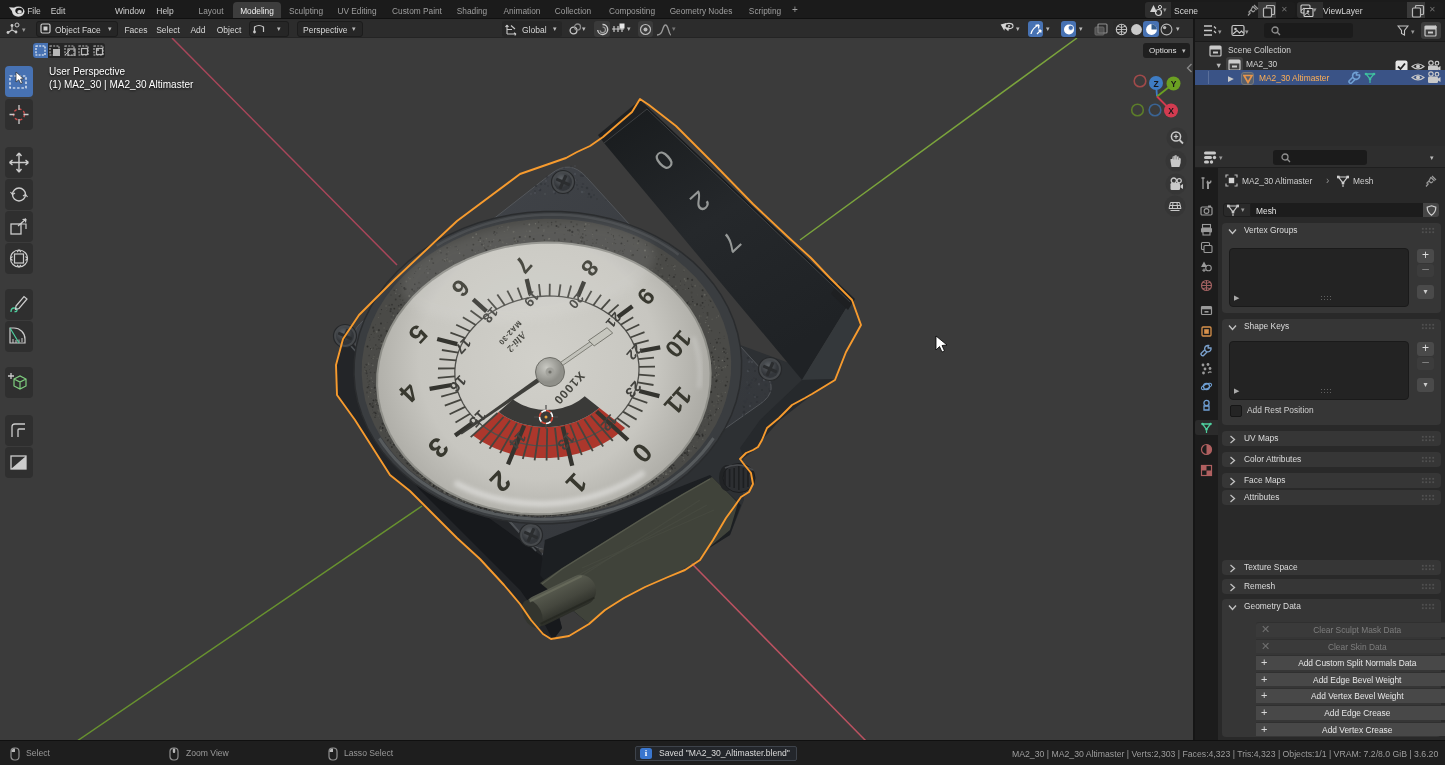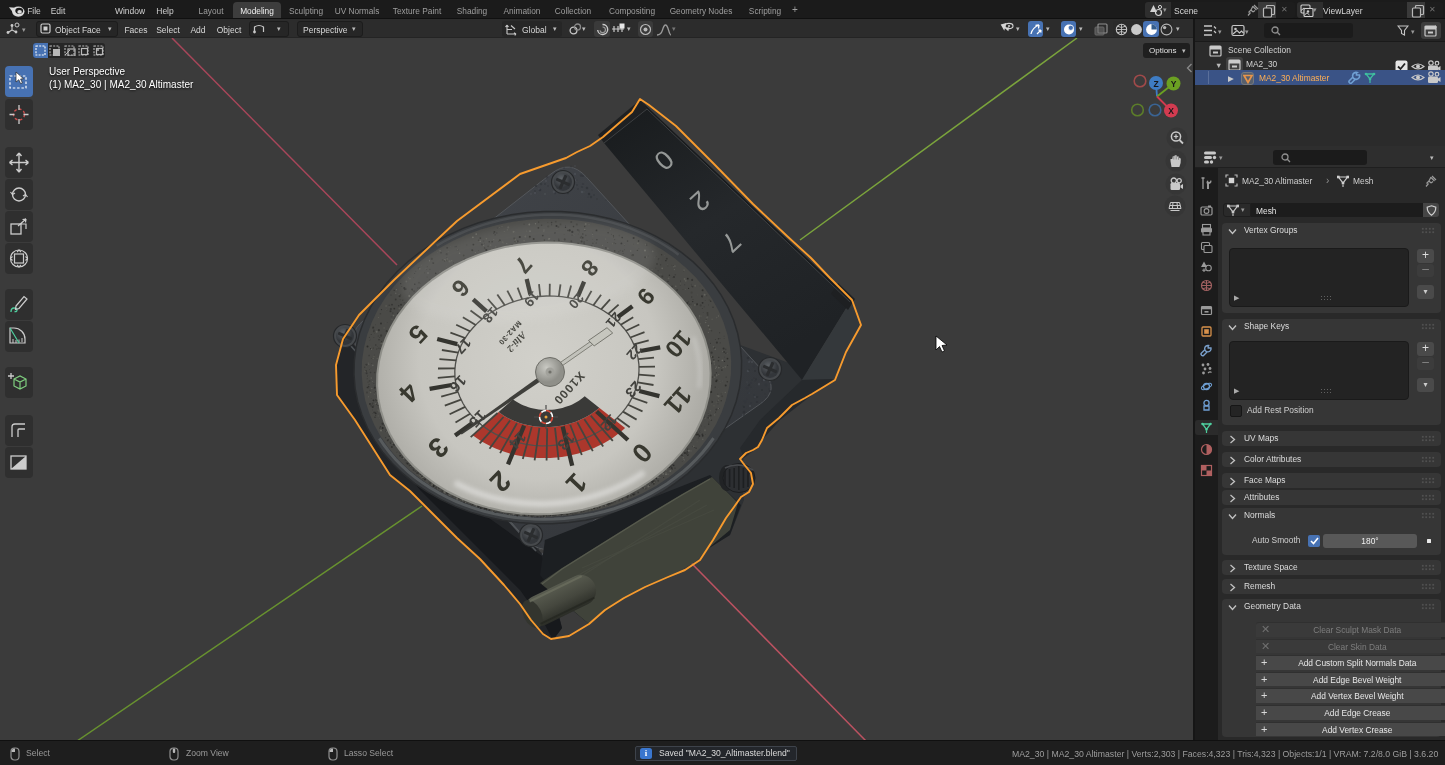--- a/index.html
+++ b/index.html
@@ -32,22 +32,22 @@
     </svg>
     <div class="abs mtxt" style="left:34px;top:6px;transform:translateX(-50%)">File</div>
     <div class="abs mtxt" style="left:58px;top:6px;transform:translateX(-50%)">Edit</div>
     <div class="abs mtxt" style="left:90px;top:18px;transform:translateX(-50%)">Render</div>
     <div class="abs mtxt" style="left:130px;top:6px;transform:translateX(-50%)">Window</div>
     <div class="abs mtxt" style="left:165px;top:6px;transform:translateX(-50%)">Help</div>
     <div class="abs" style="left:233px;top:2px;width:48px;height:17px;background:#3d3d3d;border-radius:4px 4px 0 0"></div>
     <div class="abs" style="left:211px;top:6px;transform:translateX(-50%);color:#9e9e9e;font-size:8.3px">Layout</div>
     <div class="abs" style="left:257px;top:6px;transform:translateX(-50%);color:#efefef;font-size:8.3px">Modeling</div>
     <div class="abs" style="left:306px;top:6px;transform:translateX(-50%);color:#9e9e9e;font-size:8.3px">Sculpting</div>
-    <div class="abs" style="left:357px;top:6px;transform:translateX(-50%);color:#9e9e9e;font-size:8.3px">UV Normals</div>
-    <div class="abs" style="left:417px;top:6px;transform:translateX(-50%);color:#9e9e9e;font-size:8.3px">Texture Paint</div>
+    <div class="abs" style="left:357px;top:6px;transform:translateX(-50%);color:#9e9e9e;font-size:8.3px">UV Editing</div>
+    <div class="abs" style="left:417px;top:6px;transform:translateX(-50%);color:#9e9e9e;font-size:8.3px">Custom Paint</div>
     <div class="abs" style="left:472px;top:6px;transform:translateX(-50%);color:#9e9e9e;font-size:8.3px">Shading</div>
     <div class="abs" style="left:522px;top:6px;transform:translateX(-50%);color:#9e9e9e;font-size:8.3px">Animation</div>
     <div class="abs" style="left:573px;top:6px;transform:translateX(-50%);color:#9e9e9e;font-size:8.3px">Collection</div>
     <div class="abs" style="left:632px;top:6px;transform:translateX(-50%);color:#9e9e9e;font-size:8.3px">Compositing</div>
     <div class="abs" style="left:701px;top:6px;transform:translateX(-50%);color:#9e9e9e;font-size:8.3px">Geometry Nodes</div>
     <div class="abs" style="left:765px;top:6px;transform:translateX(-50%);color:#9e9e9e;font-size:8.3px">Scripting</div>
     <div class="abs" style="left:795px;top:4px;transform:translateX(-50%);color:#9e9e9e;font-size:10px">+</div>
     <div class="abs" style="left:1145px;top:1.5px;width:150px;height:16px;background:#1d1d1d;border-radius:3px"></div>
     <div class="abs" style="left:1145px;top:1.5px;width:26px;height:16px;background:#2e2e2e;border-radius:3px 0 0 3px"></div>
     <div class="abs" style="left:1258px;top:1.5px;width:18px;height:16px;background:#3a3a3a"></div>
@@ -1842,33 +1842,20 @@
         <path d="M1.5,1 L5.5,4.5 L1.5,8" fill="none" stroke="#c2c2c2" stroke-width="1.3"></path>
       </svg>
       <div class="phead">Face Maps</div>
       <div class="dots"></div>
     </div><div class="panel" style="top:344px;height:15px">
       <svg class="abs" style="left:7px;top:4px" width="7" height="9" viewBox="0 0 7 9">
         <path d="M1.5,1 L5.5,4.5 L1.5,8" fill="none" stroke="#c2c2c2" stroke-width="1.3"></path>
       </svg>
       <div class="phead">Attributes</div>
       <div class="dots"></div>
-    </div><div class="panel" style="top:362px;height:47px">
-      <svg class="abs" style="left:6px;top:5px" width="9" height="7" viewBox="0 0 9 7">
-        <path d="M1,1.5 L4.5,5.5 L8,1.5" fill="none" stroke="#c2c2c2" stroke-width="1.3"></path>
-      </svg>
-      <div class="phead">Normals</div>
-      <div class="dots"></div>
-      <div class="abs" style="left:30px;top:27px;color:#cfcfcf;font-size:8.4px">Auto Smooth</div>
-      <div class="abs" style="left:86px;top:27px;width:12px;height:12px;background:#4772b3;border-radius:2px"></div>
-      <svg class="abs" style="left:87.5px;top:29px" width="9" height="8" viewBox="0 0 9 8">
-        <path d="M1,4 L3.5,6.5 L8,1" fill="none" stroke="#fff" stroke-width="1.6"></path>
-      </svg>
-      <div class="abs" style="left:101px;top:26px;width:94px;height:14px;background:#585858;border-radius:3px;color:#f0f0f0;font-size:8.4px;text-align:center;line-height:14px">180°</div>
-      <div class="abs" style="left:205px;top:31px;width:3.5px;height:3.5px;background:#e8e8e8;border-radius:0.5px"></div>
     </div><div class="panel" style="top:414px;height:15px">
       <svg class="abs" style="left:7px;top:4px" width="7" height="9" viewBox="0 0 7 9">
         <path d="M1.5,1 L5.5,4.5 L1.5,8" fill="none" stroke="#c2c2c2" stroke-width="1.3"></path>
       </svg>
       <div class="phead">Texture Space</div>
       <div class="dots"></div>
     </div><div class="panel" style="top:433px;height:15px">
       <svg class="abs" style="left:7px;top:4px" width="7" height="9" viewBox="0 0 7 9">
         <path d="M1.5,1 L5.5,4.5 L1.5,8" fill="none" stroke="#c2c2c2" stroke-width="1.3"></path>
       </svg>

